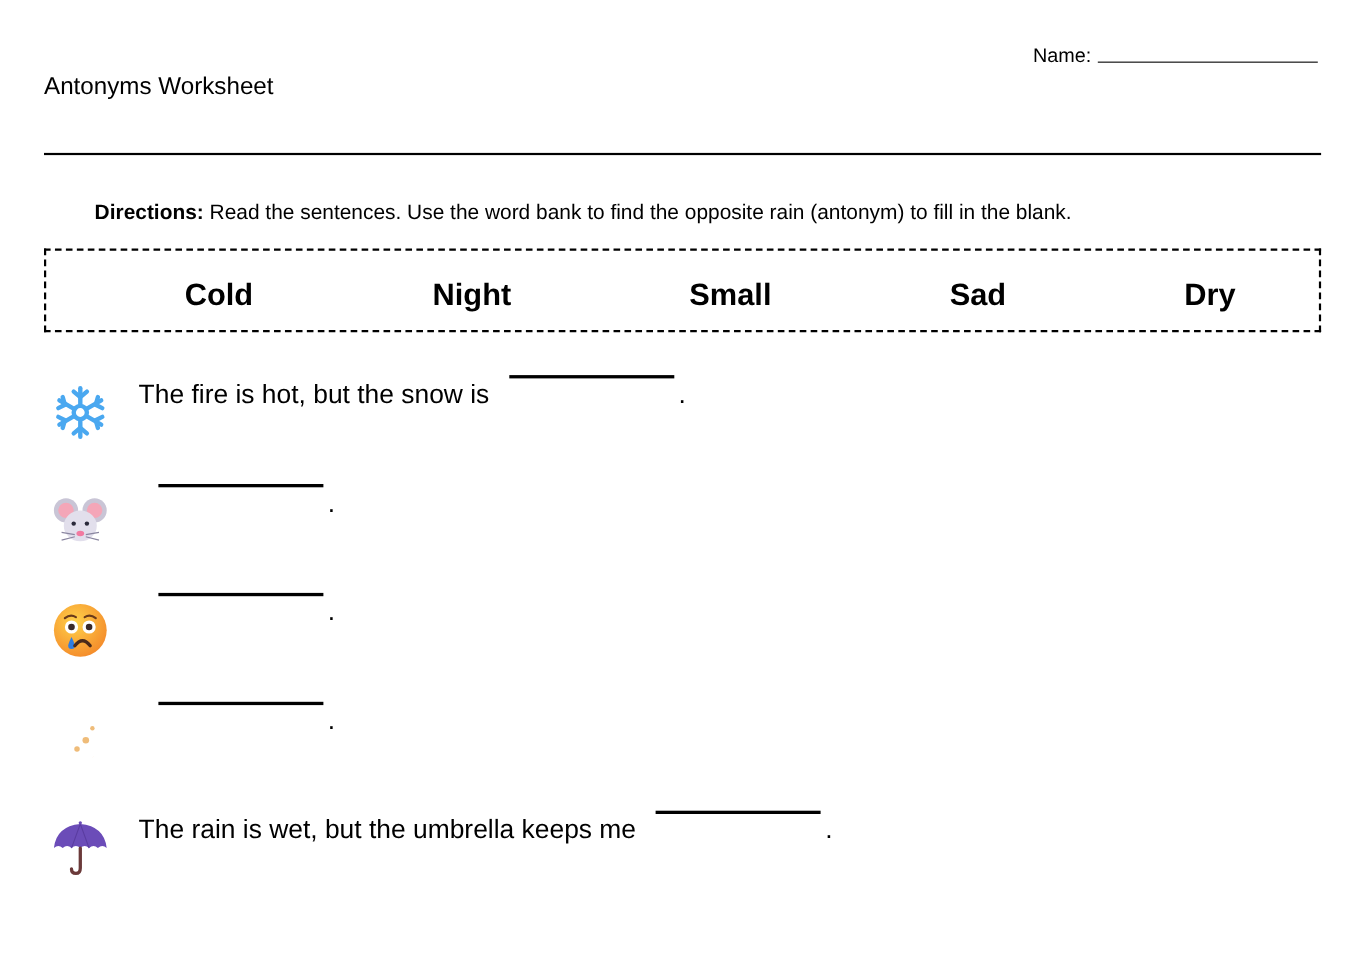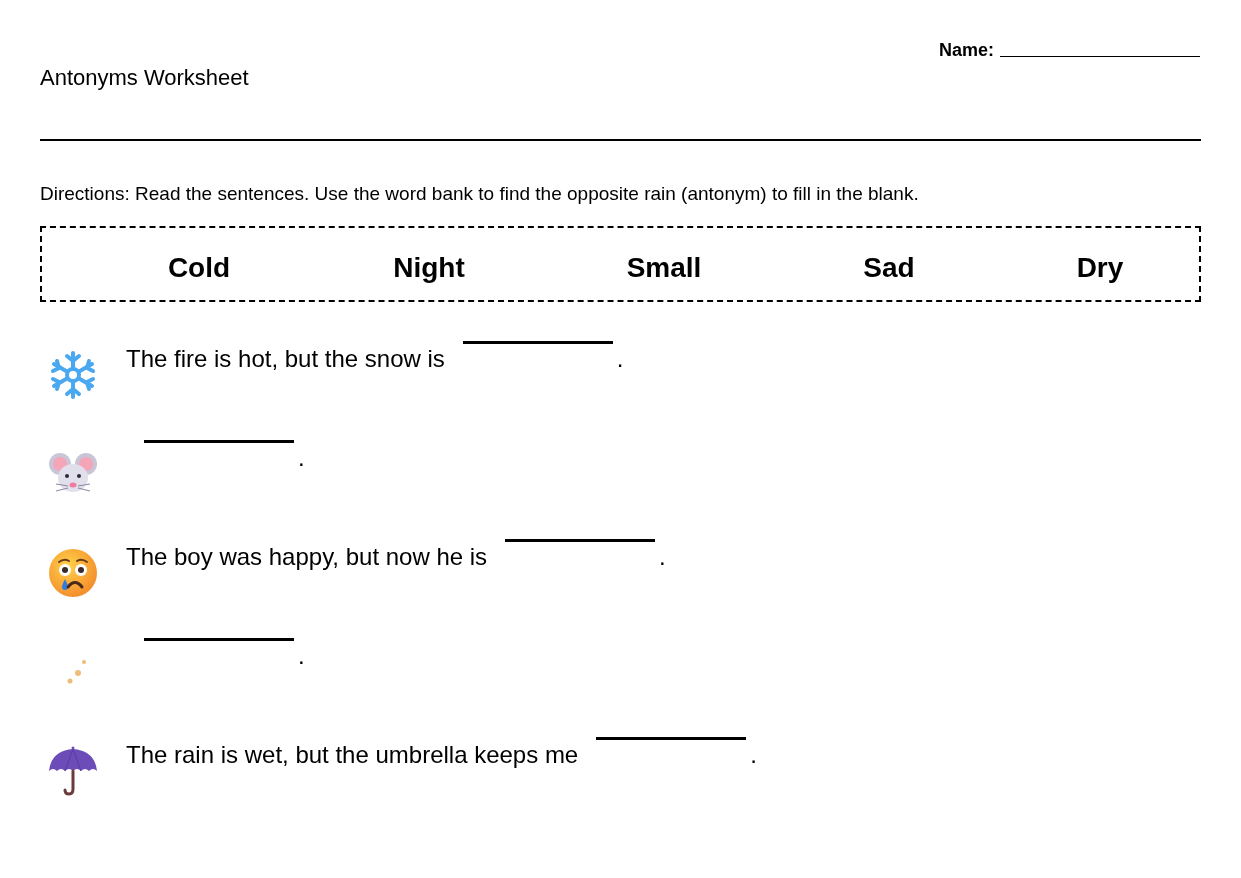--- a/index.html
+++ b/index.html
@@ -22,21 +22,20 @@
       font-size: 22px;
       font-weight: normal;
       margin: 0;
       line-height: 36px;
     }
     .meta {
       position: absolute;
       left: 939px;
       top: 38px;
       font-size: 18px;
-      font-weight: bold;
     }
     .meta-row {
       display: flex;
       align-items: flex-end;
       height: 24px;
       margin-bottom: 20px;
     }
     .meta-label { line-height: 24px; }
     .meta-line {
       display: inline-block;
@@ -55,21 +54,21 @@
       height: 0;
       border-top: 2px solid #000;
     }
     .directions {
       position: absolute;
       left: 40px;
       top: 182px;
       font-size: 19px;
       line-height: 24px;
     }
-    .directions b { font-weight: normal; }
+    .directions b { font-weight: bold; margin-left: 46px; }
     .wordbank {
       position: absolute;
       left: 40px;
       top: 226px;
       width: 1157px;
       height: 72px;
       border: 2px dashed #000;
       display: flex;
       align-items: center;
     }
@@ -199,21 +198,20 @@
       <path d="M11 14 Q16 10 21 13" stroke="#6a3a1a" stroke-width="2" fill="none" stroke-linecap="round"></path>
       <path d="M29 13 Q34 10 39 14" stroke="#6a3a1a" stroke-width="2" fill="none" stroke-linecap="round"></path>
       <circle cx="17" cy="22" r="6" fill="#fff"></circle>
       <circle cx="33" cy="22" r="6" fill="#fff"></circle>
       <circle cx="17" cy="22" r="3" fill="#3a2a2a"></circle>
       <circle cx="33" cy="22" r="3" fill="#3a2a2a"></circle>
       <path d="M17 31 Q14 37 14 39 A3 3 0 0 0 20 39 Q20 37 17 31 Z" fill="#2f7de1"></path>
       <path d="M20 39 Q27 30 34 39" stroke="#4a2a1a" stroke-width="3" fill="none" stroke-linecap="round"></path>
     </svg>
   </div>
-  <span class="q-text">The boy was happy, but now he is</span>
   <span class="blank"></span>
   <span class="period">.</span>
 </div>
 
 <div class="question" style="top:642px">
   <div class="q-icon">
     <svg width="50" height="50" viewBox="0 0 50 50">
       <defs>
         <linearGradient id="moong" x1="0" y1="0" x2="1" y2="1">
           <stop offset="0%" stop-color="#ffd36a"></stop>

